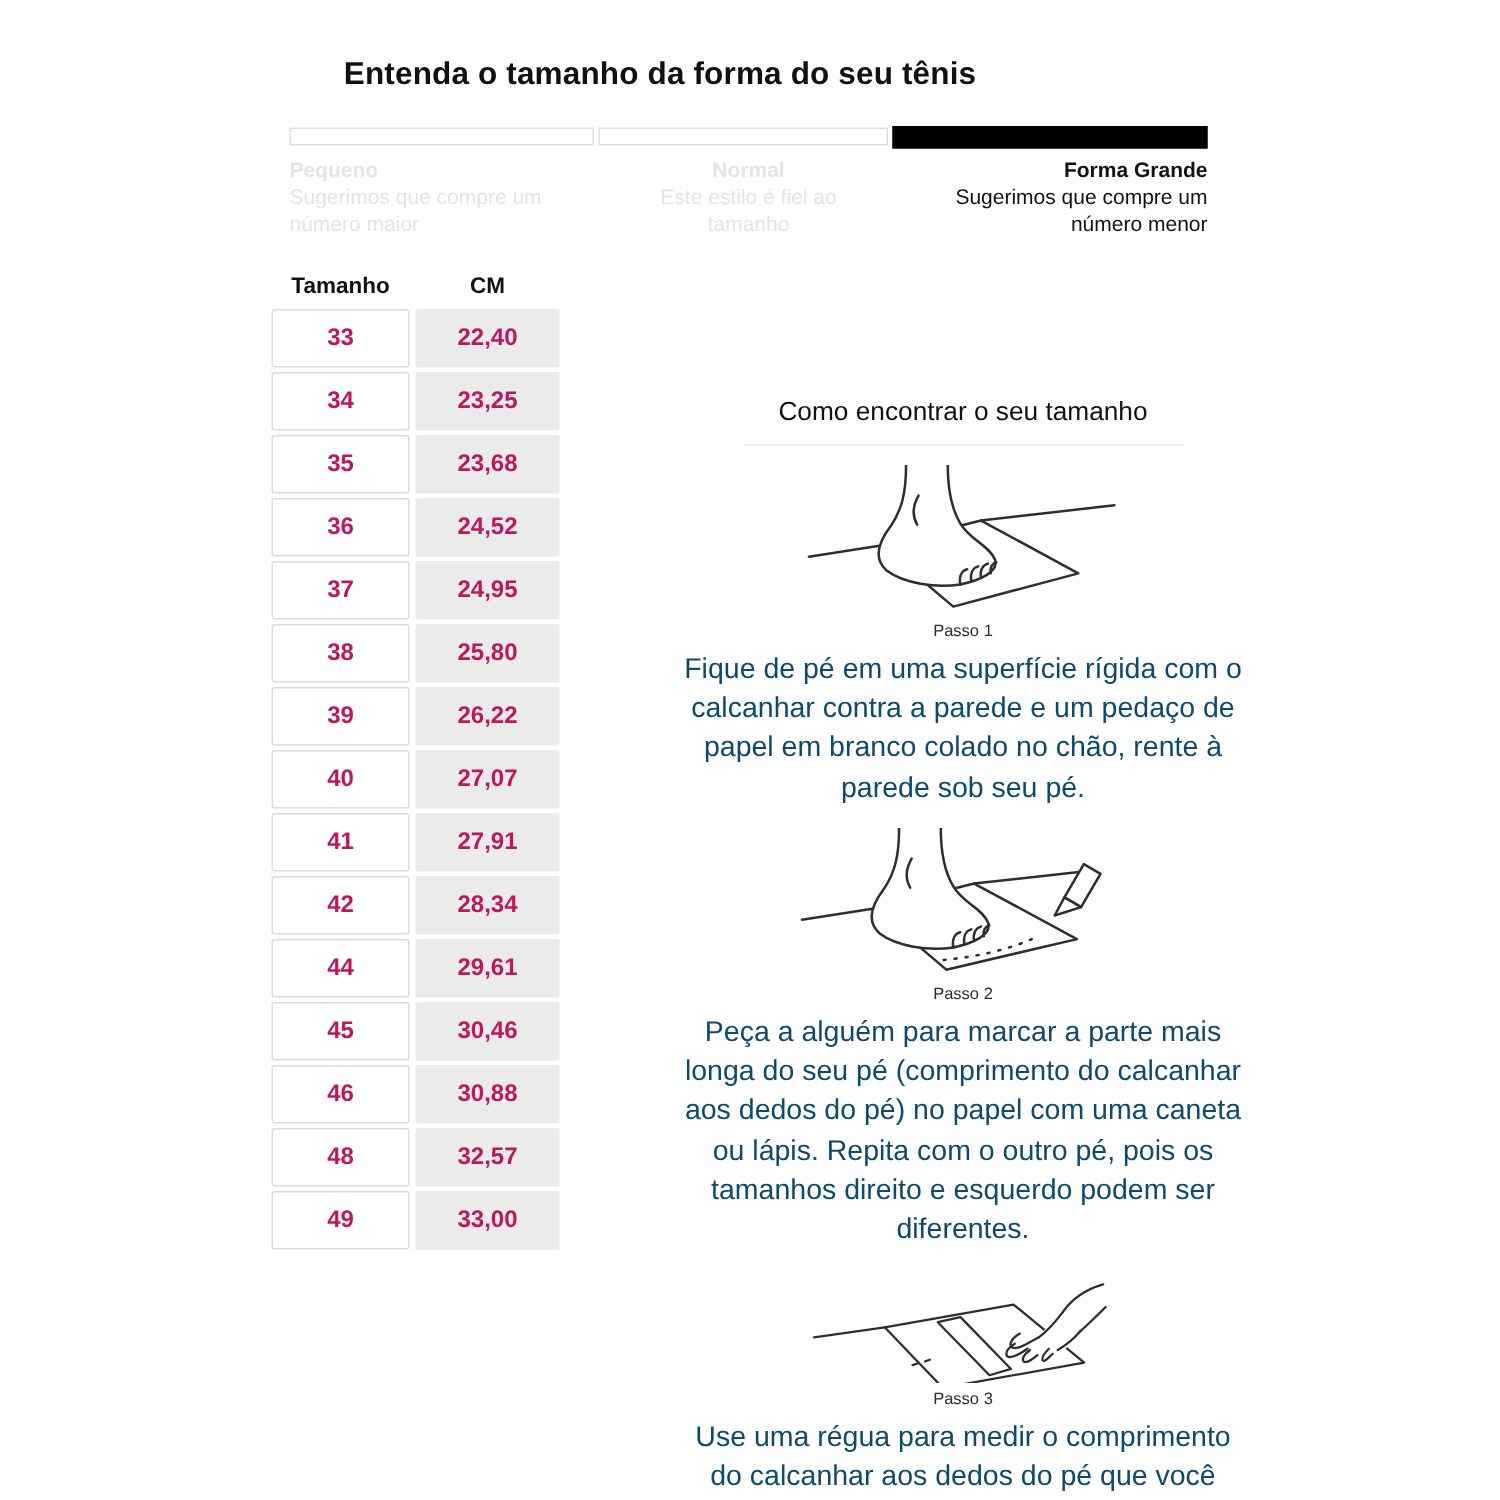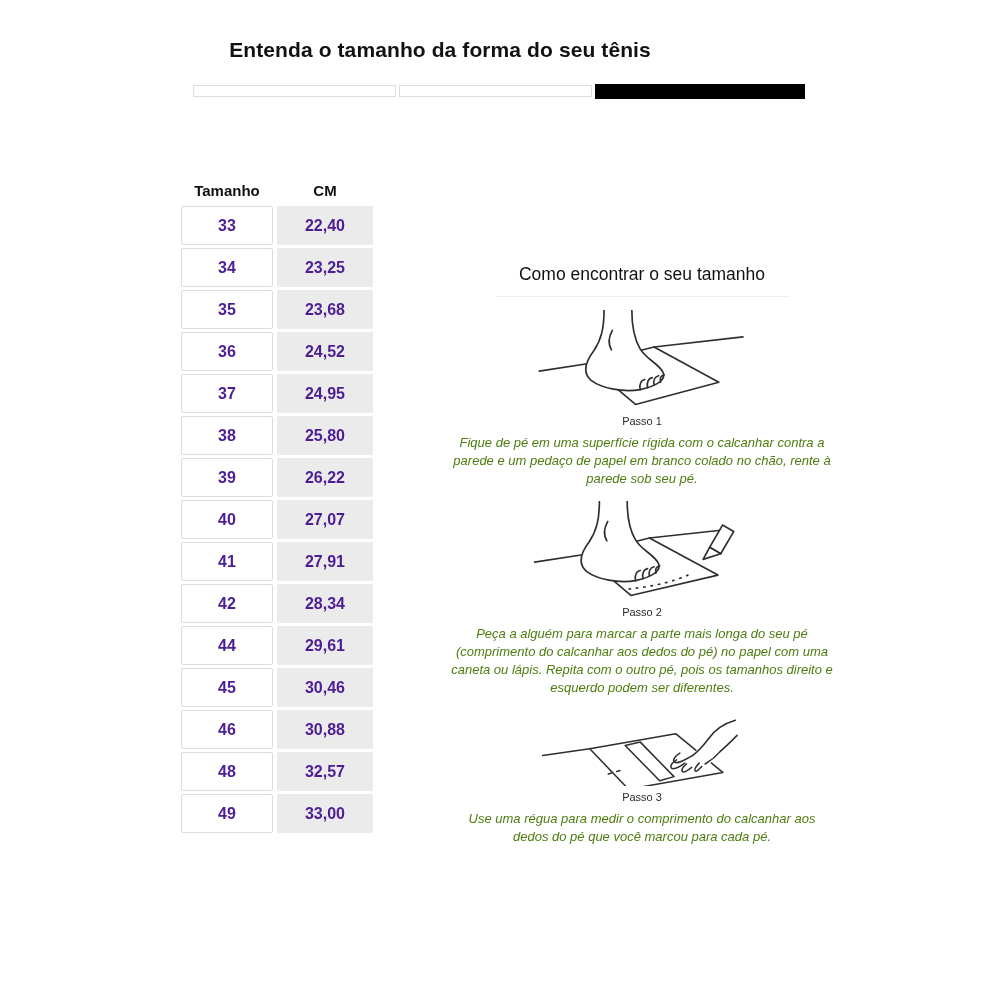--- a/index.html
+++ b/index.html
@@ -41,49 +41,63 @@
 
   
   .table-wrap { position:absolute; left:181px; top:182px; }
   .table-head {
     display:grid; grid-template-columns:92px 96px; gap:4px;
     font-weight:bold; font-size:15px; text-align:center; margin-bottom:7px; color:#111;
   }
   .size-row { display:grid; grid-template-columns:92px 96px; gap:4px; margin-bottom:3px; }
   .cell {
     height:39px; display:flex; align-items:center; justify-content:center;
-    font-weight:bold; font-size:16px; color:#4c1d95;
+    font-weight:bold; font-size:16px; color:#be185d;
   }
   .size-cell { background:#fff; border:1px solid #dcdcdc; border-radius:2px; }
   .cm-cell { background:#ebebeb; border-radius:1px; }
 
   
   .howto { position:absolute; left:451px; top:264px; width:382px; text-align:center; }
   .howto h2 { font-size:17.5px; font-weight:normal; color:#111; }
   .divider { width:295px; margin:11px auto 0; border-top:1px solid #efefef; }
   .step { margin-top:13px; }
   .step svg { display:block; margin:0 auto; }
   .step .passo { font-size:11px; color:#2b2b2b; margin:5px 0 7px; }
-  .step .step-text { font-size:13px; color:#4d7c0f; line-height:1.38;font-style:italic; }
+  .step .step-text { font-size:19px; color:#0c4a6e; line-height:1.38; }
   .sketch { stroke:#2e2e2e; stroke-width:1.8; fill:none; stroke-linecap:round; stroke-linejoin:round; }
   .sketch-fill { fill:#fff; }
 </style>
 </head>
 <body>
 
 <div class="page">
 
   <h1 class="title">Entenda o tamanho da forma do seu tênis</h1>
 
   <div class="fit-meter">
     <div class="seg seg-1"></div>
     <div class="seg seg-2"></div>
     <div class="seg seg-3 active"></div>
   </div>
 
+  <div class="fit-labels">
+    <div class="fit-label inactive left">
+      <div class="fit-name">Pequeno</div>
+      <div class="fit-desc">Sugerimos que compre um número maior</div>
+    </div>
+    <div class="fit-label inactive center">
+      <div class="fit-name">Normal</div>
+      <div class="fit-desc">Este estilo é fiel ao tamanho</div>
+    </div>
+    <div class="fit-label active right">
+      <div class="fit-name">Forma Grande</div>
+      <div class="fit-desc">Sugerimos que compre um número menor</div>
+    </div>
+  </div>
 
   <div class="table-wrap">
     <div class="table-head">
       <div class="th">Tamanho</div>
       <div class="th">CM</div>
     </div>
     <div id="size-table-body">
         <div class="size-row">
           <div class="cell size-cell">33</div>
           <div class="cell cm-cell">22,40</div>

